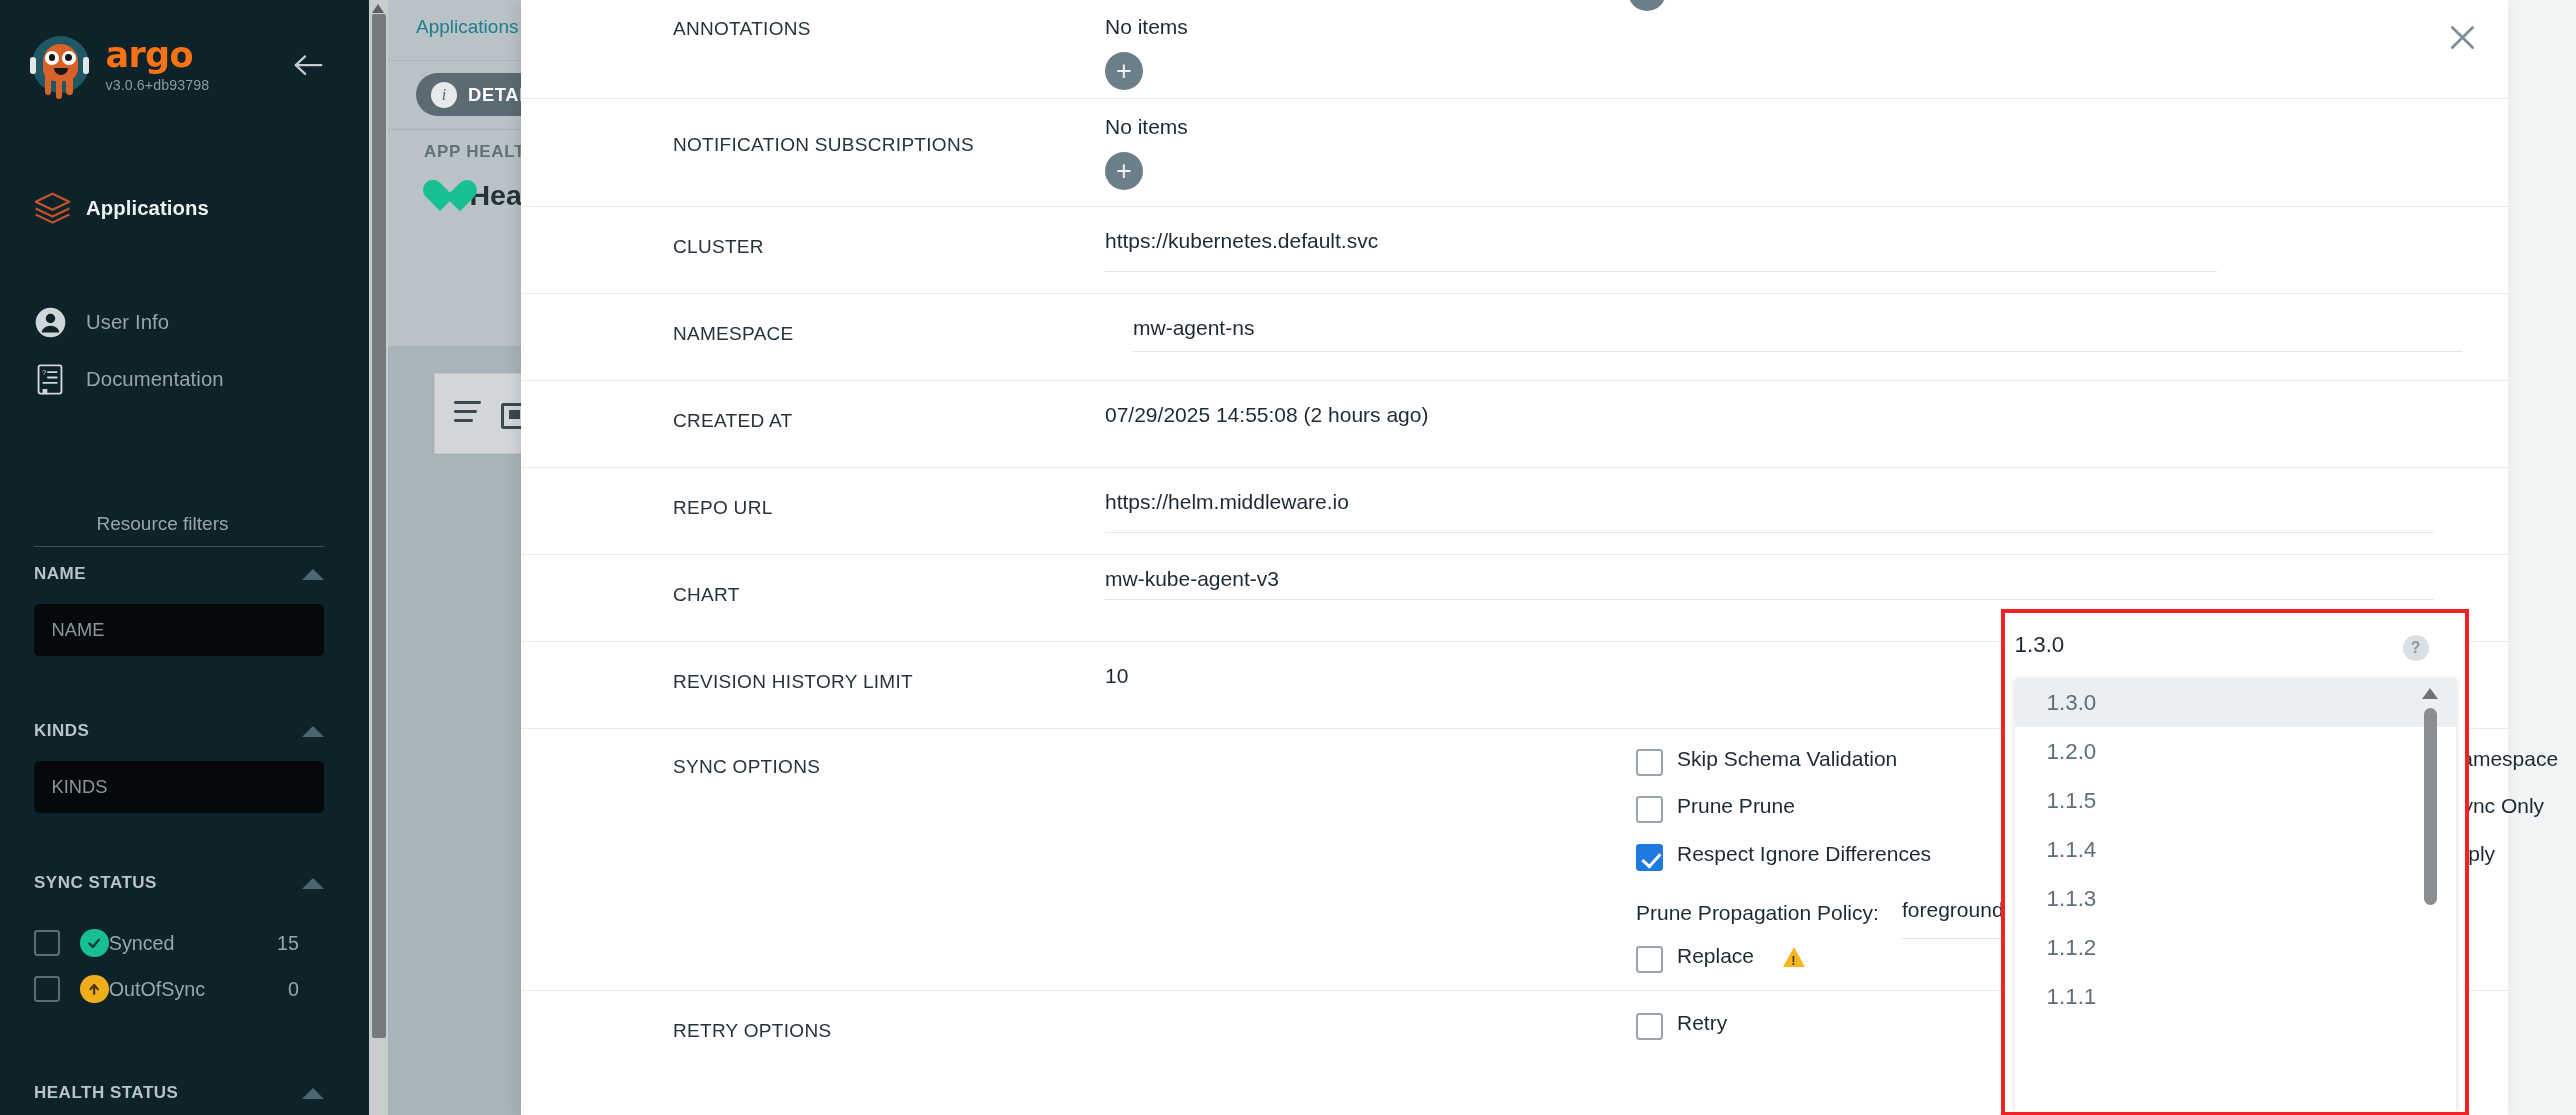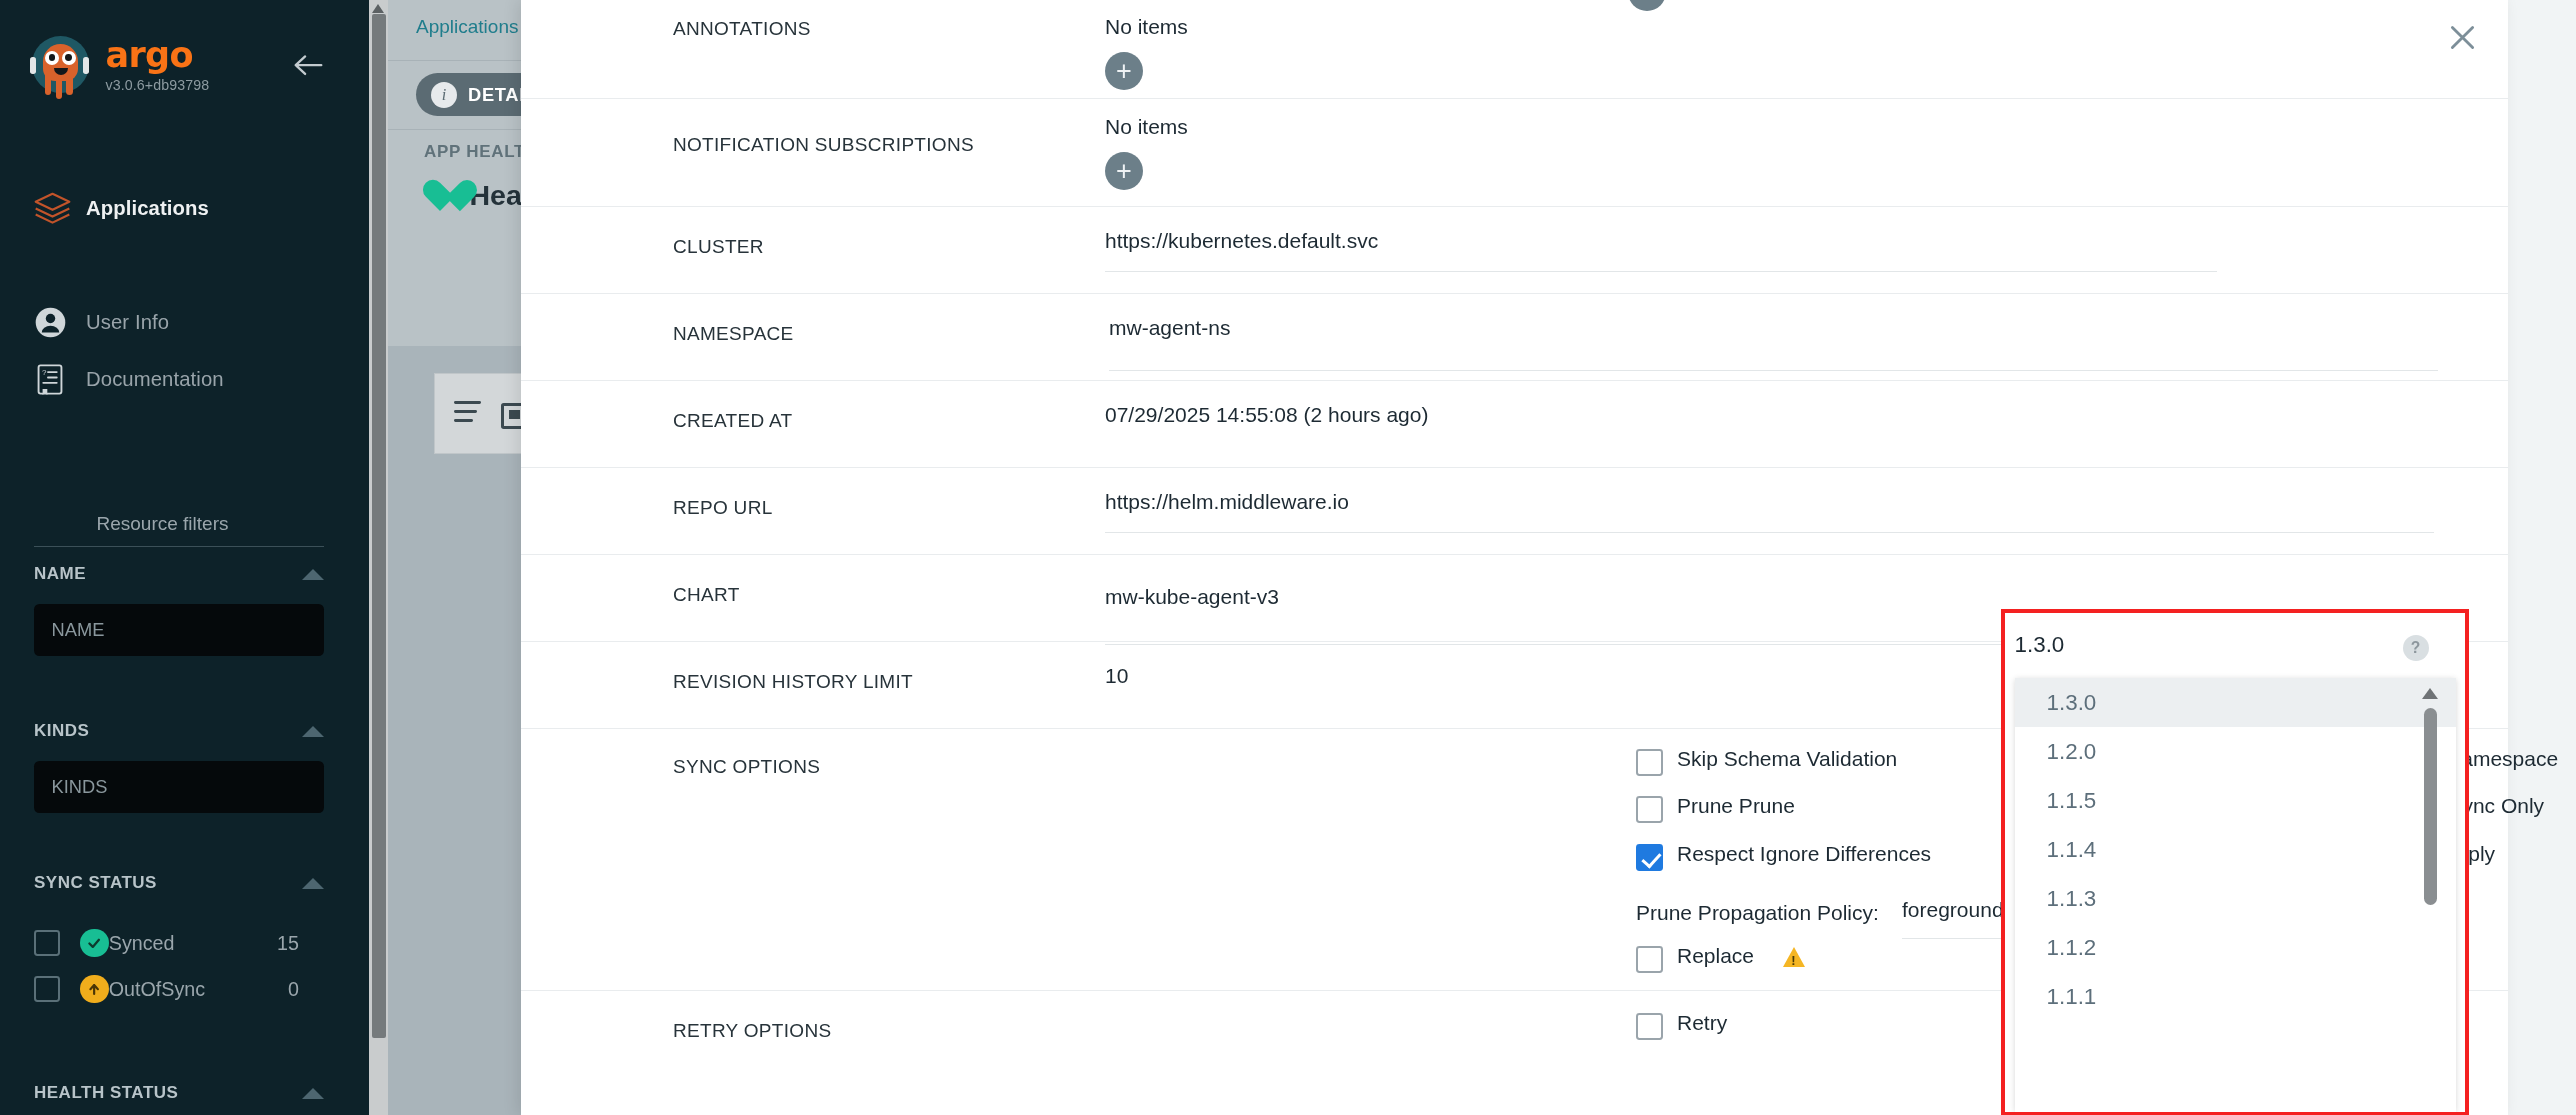--- a/index.html
+++ b/index.html
@@ -374,36 +374,36 @@
       <span class="plus-btn" style="left:584px; top:53px">+</span>
     </div>
 
     <div class="drow" style="height:87px">
       <span class="lbl" style="top:28.5px">CLUSTER</span>
       <span class="val val-under" style="left:584px; top:22px; width:1112px; padding-bottom:17.6px">https://kubernetes.default.svc</span>
     </div>
 
     <div class="drow" style="height:87px">
       <span class="lbl" style="top:28.5px">NAMESPACE</span>
-      <span class="val val-under" style="left:588px; top:22px; width:1329px; padding-bottom:30px">mw-agent-ns</span>
+      <span class="val val-under" style="left:612px; top:22px; width:1329px; padding-bottom:11px">mw-agent-ns</span>
     </div>
 
     <div class="drow" style="height:87px">
       <span class="lbl" style="top:28.5px">CREATED AT</span>
       <span class="val" style="left:584px; top:22px">07/29/2025 14:55:08  (2 hours ago)</span>
     </div>
 
     <div class="drow" style="height:87px">
       <span class="lbl" style="top:28.5px">REPO URL</span>
       <span class="val val-under" style="left:584px; top:22px; width:1329px; padding-bottom:17.6px">https://helm.middleware.io</span>
     </div>
 
     <div class="drow" style="height:87px">
       <span class="lbl" style="top:28.5px">CHART</span>
-      <span class="val val-under" style="left:584px; top:30px; width:1329px; padding-bottom:35px">mw-kube-agent-v3</span>
+      <span class="val val-under" style="left:584px; top:12px; width:1329px; padding-bottom:8px">mw-kube-agent-v3</span>
     </div>
 
     <div class="drow" style="height:87px">
       <span class="lbl" style="top:28.5px">REVISION HISTORY LIMIT</span>
       <span class="val" style="left:584px; top:22px">10</span>
     </div>
 
     <div class="drow" style="height:262px">
       <span class="lbl" style="top:27px">SYNC OPTIONS</span>
 

